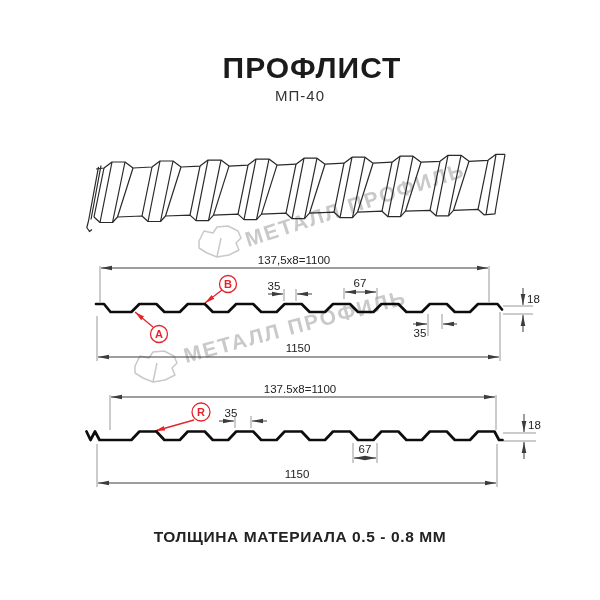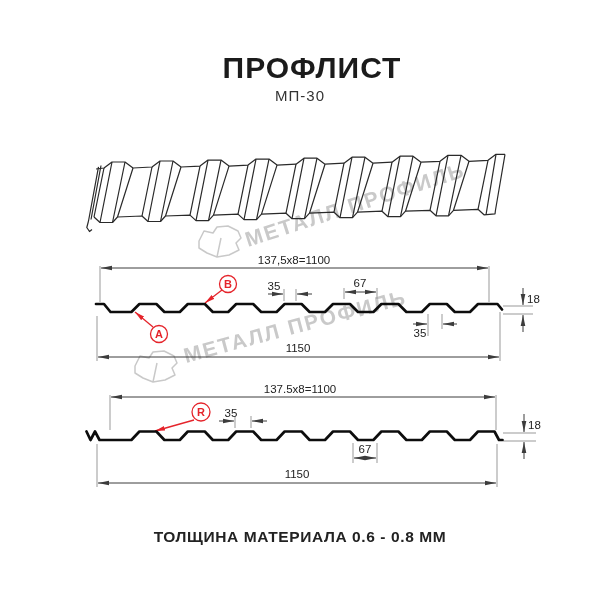--- a/index.html
+++ b/index.html
@@ -128,15 +128,15 @@
       <g>
         <circle class="red" cx="201" cy="412" r="9"></circle>
         <text class="lbl" text-anchor="middle" x="201" y="416">R</text>
         <line class="red" x1="194" y1="420" x2="155" y2="431" marker-end="url(#adr)"></line>
       </g>
       <path id="profR" class="prof" d="M86.5,431.5 L90.5,440 L95,431.5 L99.5,440 L131.4,440 L139.4,431.5 L156.4,431.5 L164.4,440 L179.8,440 L187.8,431.5 L204.8,431.5 L212.8,440 L228.2,440 L236.2,431.5 L253.2,431.5 L261.2,440 L276.6,440 L284.6,431.5 L301.6,431.5 L309.6,440 L325.0,440 L333.0,431.5 L350.0,431.5 L358.0,440 L373.4,440 L381.4,431.5 L398.4,431.5 L406.4,440 L421.8,440 L429.8,431.5 L446.8,431.5 L454.8,440 L470,440 L478,431.5 L494.5,431.5 L499,440 L502.5,440"></path>
     </g>
   </svg>
 
   <div id="page-title">ПРОФЛИСТ</div>
-  <div id="page-subtitle">МП-30</div>
-  <div id="footer-text">ТОЛЩИНА МАТЕРИАЛА 0.6 - 0.8 ММ</div>
+  <div id="page-subtitle">МП-40</div>
+  <div id="footer-text">ТОЛЩИНА МАТЕРИАЛА 0.5 - 0.8 ММ</div>
 </div>
 
 </body></html>

